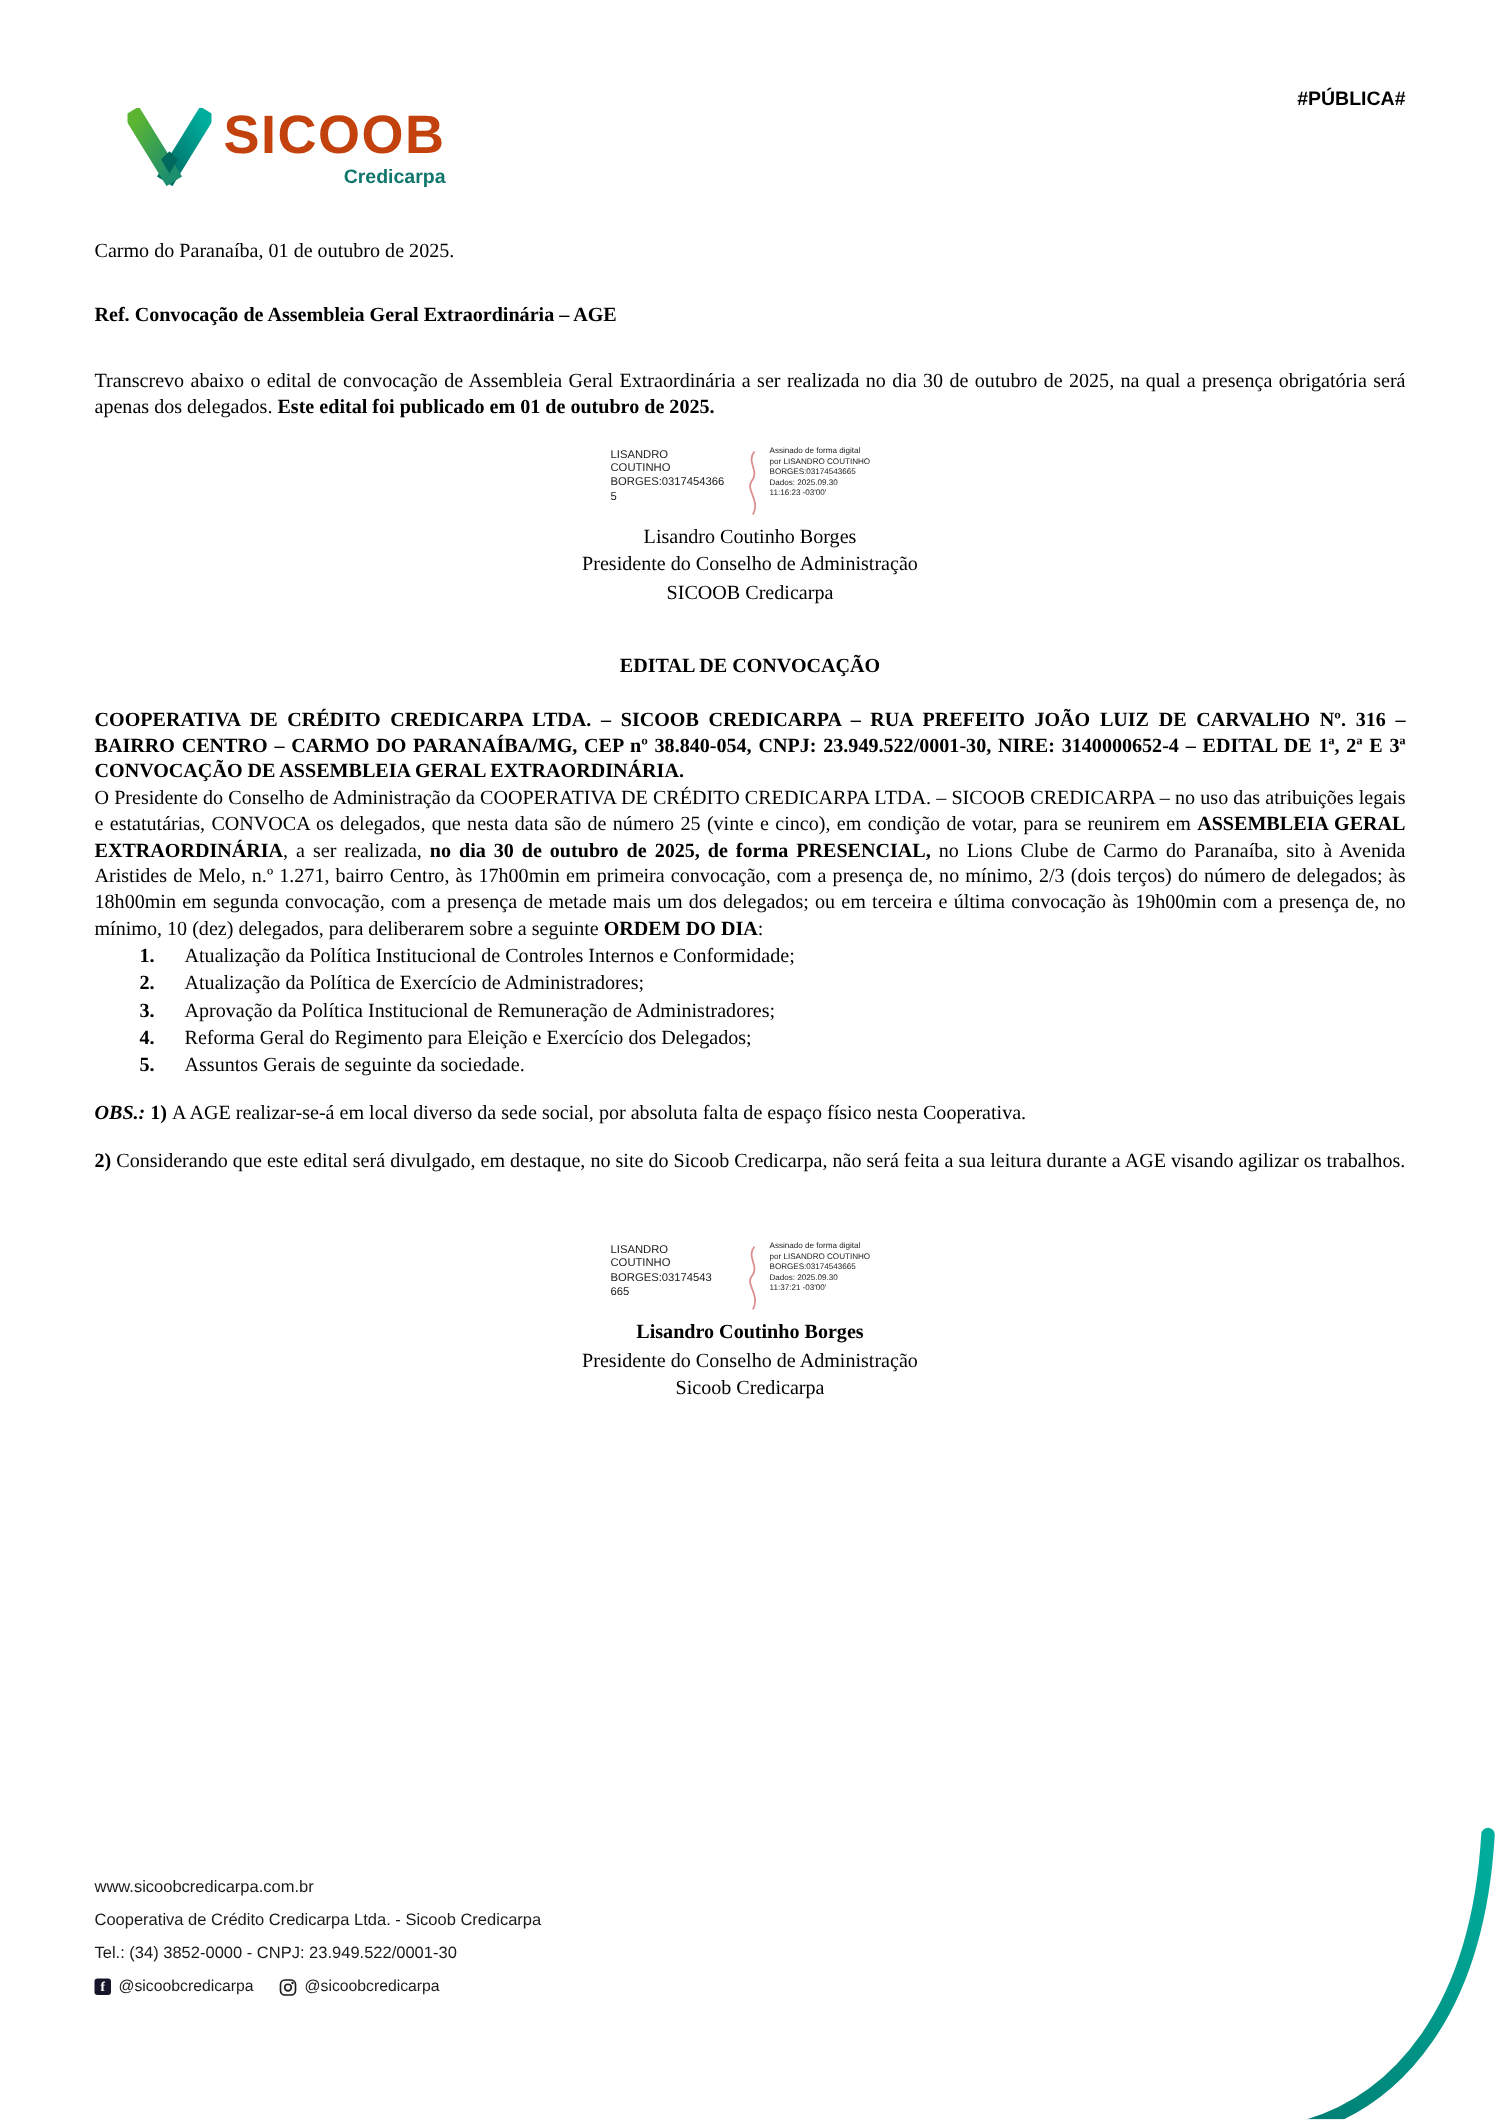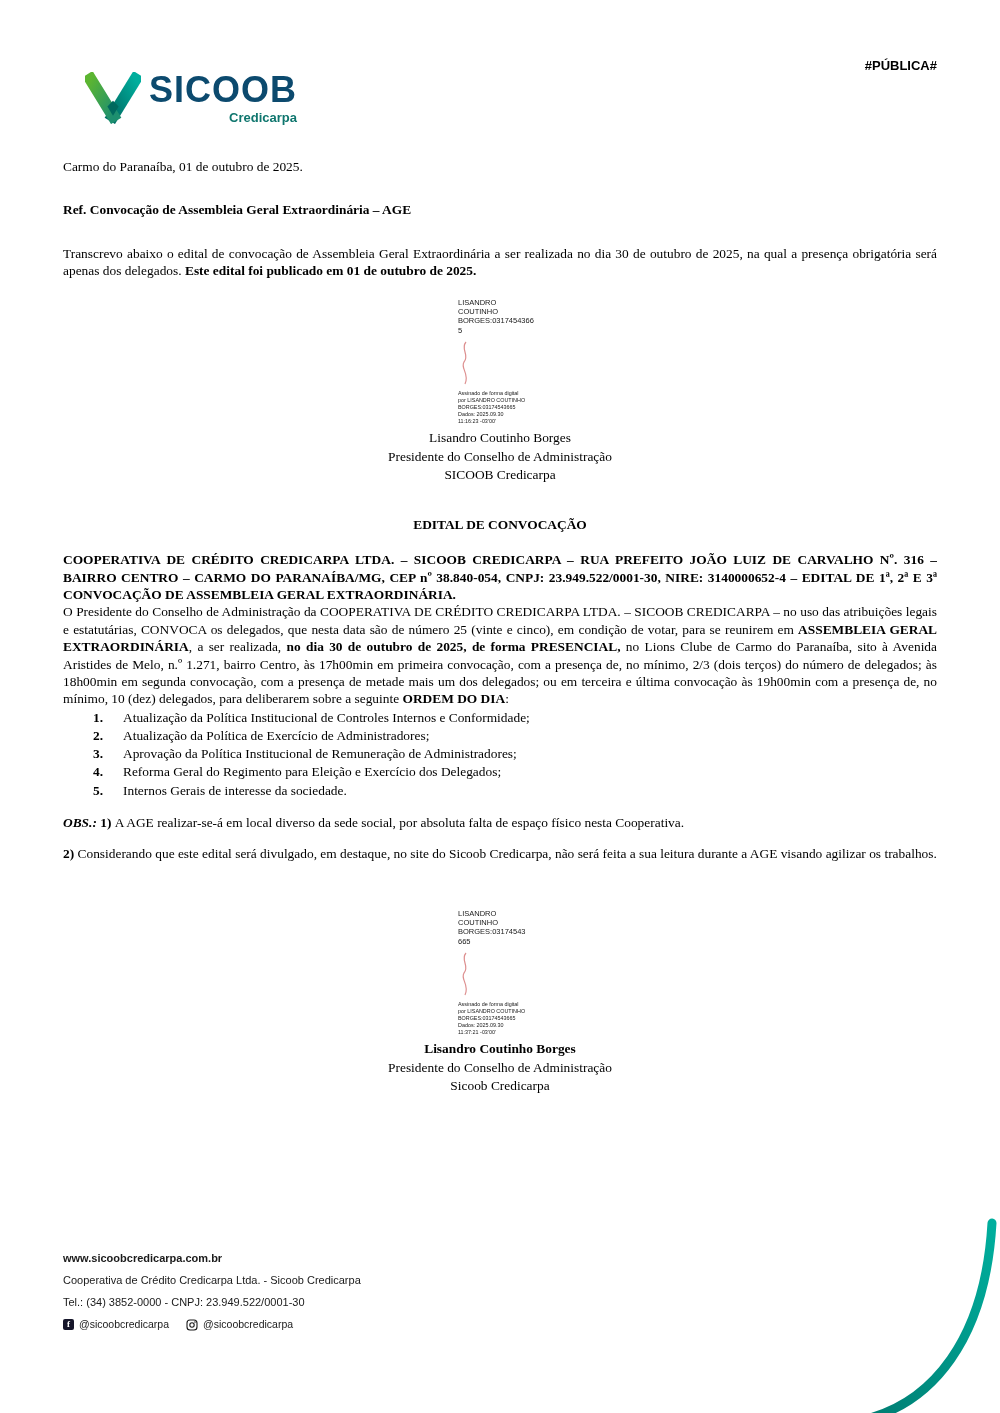--- a/index.html
+++ b/index.html
@@ -16,36 +16,36 @@
 
   .public-tag{
     position:absolute;top:58px;right:63px;
     font-family:"Liberation Sans", sans-serif;
     font-weight:bold;font-size:13px;color:#000;
   }
 
   
   .logo{position:absolute;top:72px;left:85px;display:flex;align-items:flex-start;gap:8px;}
   .logo-text{display:flex;flex-direction:column;align-items:flex-end;line-height:1;}
-  .logo-brand{font-family:"Liberation Sans", sans-serif;font-weight:bold;font-size:36px;letter-spacing:1px;color:#0c4a6e;}
+  .logo-brand{font-family:"Liberation Sans", sans-serif;font-weight:bold;font-size:36px;letter-spacing:1px;color:#c2410c;}
   .logo-sub{font-family:"Liberation Sans", sans-serif;font-weight:bold;font-size:13px;color:#0f766e;margin-top:3px;}
 
   .content{position:absolute;left:63px;right:63px;top:142px;font-size:13.4px;line-height:17.4px;}
   .just{text-align:justify;}
   .center{text-align:center;}
 
   .date-line{margin-top:16px;}
   .ref-line{margin-top:26px;font-weight:bold;}
   .intro{margin-top:26px;}
 
   
   .sigwrap{display:flex;justify-content:center;}
   .sig1{margin-top:18px;}
   .sig2{margin-top:46px;}
-  .sigbox{display:flex;align-items:flex-start;gap:4px;flex-direction:column;}
+  .sigbox{display:flex;align-items:flex-start;gap:4px;}
   .sig-signer{
     font-family:"Liberation Sans", sans-serif;
     font-size:7.5px;line-height:1.25;color:#1a1a1a;
     white-space:pre-line;width:84px;text-align:left;
   }
   .sig-details{
     font-family:"Liberation Sans", sans-serif;
     font-size:5.4px;line-height:1.3;color:#1a1a1a;
     white-space:pre-line;width:80px;text-align:left;
   }
@@ -66,21 +66,21 @@
   .obs{margin-top:14px;}
   .p2{margin-top:14px;}
   .closing-date{font-weight:bold;}
 
   
   .footer{
     position:absolute;left:63px;bottom:82px;
     font-family:"Liberation Sans", sans-serif;
     font-size:11px;color:#1a1a1a;line-height:1.2;
   }
-  .footer .f-www{font-weight:bold;margin-bottom:9px;margin-top:33px;}
+  .footer .f-www{font-weight:normal;margin-bottom:9px;margin-top:33px;}
   .footer .f-line{margin-bottom:9px;}
   .footer .f-social{display:flex;align-items:center;gap:5px;margin-top:2px;font-size:10.5px;}
   .fb-icon{
     width:11px;height:11px;background:#16162a;color:#fff;border-radius:2px;
     display:inline-flex;align-items:center;justify-content:center;
     font-family:"Liberation Serif", serif;font-weight:bold;font-size:9px;line-height:1;
   }
   .ig-gap{margin-left:12px;}
 
   .swoosh{position:absolute;right:0;bottom:0;}
@@ -164,21 +164,21 @@
       <div class="oli">
         <span class="num">3.</span>
         <span>Aprovação da Política Institucional de Remuneração de Administradores;</span>
       </div>
       <div class="oli">
         <span class="num">4.</span>
         <span>Reforma Geral do Regimento para Eleição e Exercício dos Delegados;</span>
       </div>
       <div class="oli">
         <span class="num">5.</span>
-        <span>Internos Gerais de interesse da sociedade.</span>
+        <span>Assuntos Gerais de seguinte da sociedade.</span>
       </div>
     </div>
 
     <p class="obs just" style="margin:14px 0 0 0;"><span class="b i">OBS.: </span><span class="b">1) </span><span>A AGE realizar-se-á em local diverso da sede social, por absoluta falta de espaço físico nesta Cooperativa.</span></p>
 
     <p class="p2 just" style="margin:14px 0 0 0;"><span class="b">2) </span><span>Considerando que este edital será divulgado, em destaque, no site do Sicoob Credicarpa, não será feita a sua leitura durante a AGE visando agilizar os trabalhos.</span></p>
 
 
     <div class="sigwrap sig2">
       <div class="sigbox">

